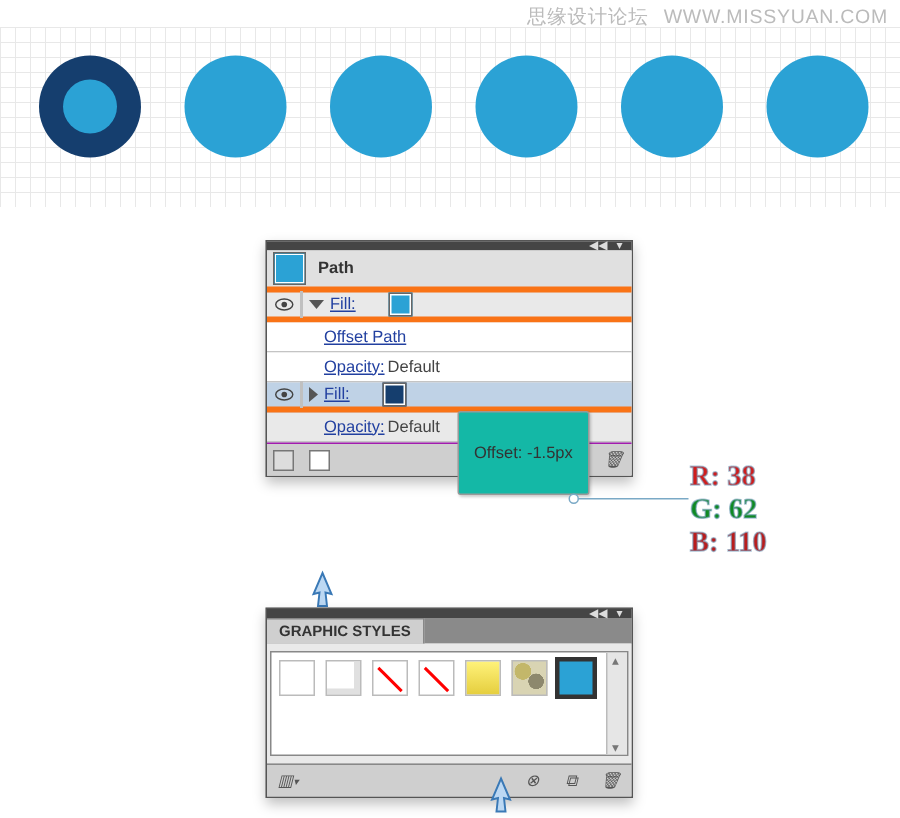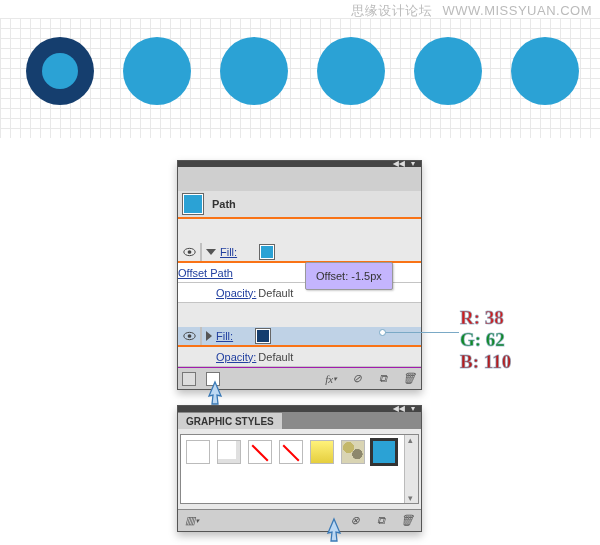--- a/index.html
+++ b/index.html
@@ -19,21 +19,21 @@
   .dot.first::after { content:""; width: 36px; height: 36px; border-radius: 50%; background: #2ba2d5; }
 
   .panel { position: absolute; background: #cfcfcf; border: 1px solid #555; box-shadow: 0 4px 8px rgba(0,0,0,.25); }
   .panel-top-stripe { height: 6px; background: #454545; display: flex; justify-content: flex-end; align-items: center; gap: 6px; padding-right: 6px; }
   .panel-top-stripe span { color: #ddd; font-size: 8px; line-height: 1; }
   .panel-tab { display: inline-block; background: #cfcfcf; padding: 3px 8px 2px; font-size: 10px; font-weight: bold; color: #333; border-top: 1px solid #888; border-right: 1px solid #888; }
   .panel-tabs { background: #8a8a8a; height: 17px; }
 
   .appearance { left: 177px; top: 160px; width: 245px; }
   .appearance .body { background: #e9e9e9; }
-  .app-row { display: flex; align-items: center; height: 20px; border-bottom: 2px solid #f97316; padding: 0 4px; gap: 4px; margin-top: 24px; }
+  .app-row { display: flex; align-items: center; height: 20px; border-bottom: 4px solid #f97316; padding: 0 4px; gap: 4px; }
   .app-row.head { height: 28px; background: #e0e0e0; }
   .sel-swatch { width: 22px; height: 22px; background: #2ba2d5; border: 1px solid #666; box-shadow: inset 0 0 0 1px #fff; }
   .path-lbl { font-weight: bold; margin-left: 4px; }
 
   .eye { width: 14px; height: 14px; display: flex; align-items: center; justify-content: center; }
   .eye svg { width: 13px; height: 10px; }
   .vbar { width: 2px; height: 18px; background: #c0c0c0; }
 
   .tri { width: 0; height: 0; border-style: solid; }
   .tri.right { border-width: 5px 0 5px 6px; border-color: transparent transparent transparent #555; }
@@ -41,29 +41,29 @@
 
   .lnk { color: #2240a0; text-decoration: underline; cursor: pointer; }
   .val { color: #444; margin-left: 2px; }
 
   .sw { width: 16px; height: 16px; border: 1px solid #666; box-shadow: inset 0 0 0 1px #fff; }
   .sw.none { background: #fff; position: relative; }
   .sw.none::after { content:""; position: absolute; left: -2px; right: -2px; top: 50%; border-top: 2px solid red; transform: rotate(45deg); }
   .sw.cyan { background: #2ba2d5; }
   .sw.navy { background: #153e6e; }
 
-  .offset-row { height: 20px; background: #fff; display: flex; align-items: center; border-bottom: 1px solid #c4c4c4; }
+  .offset-row { height: 20px; background: #fff; display: flex; align-items: center; padding-left: 38px; border-bottom: 1px solid #c4c4c4; }
   .opacity-row { height: 20px; display: flex; align-items: center; padding-left: 38px; border-bottom: 1px solid #c4c4c4; }
   .opacity-row.white { background: #fff; }
 
   .panel-footer { height: 22px; background: #cfcfcf; border-top: 1px solid #a21caf; display: flex; align-items: center; padding: 0 4px; gap: 10px; position: relative; }
   .footer-ico { width: 16px; height: 16px; display: flex; align-items: center; justify-content: center; color: #555; font-size: 11px; font-style: italic; font-family: Georgia, serif; }
   .footer-btn { width: 14px; height: 14px; border: 1px solid #777; background: #ddd; }
 
-  .tip { position: absolute; left: 305px; top: 262px; background: #c4b5fd; border: 1px solid #999; border-radius: 2px; padding: 7px 10px; font-size: 11px; box-shadow: 1px 1px 2px rgba(0,0,0,.2); }
+  .tip { position: absolute; left: 305px; top: 274px; background: #14b8a6; border: 1px solid #999; border-radius: 2px; padding: 21px 10px; font-size: 11px; box-shadow: 1px 1px 2px rgba(0,0,0,.2); }
 
   .callout-line { position: absolute; top: 332px; left: 384px; width: 75px; height: 1px; background: #7aa9c6; }
   .callout-line::before { content:""; position: absolute; left: -5px; top: -3px; width: 5px; height: 5px; border: 1px solid #7aa9c6; border-radius: 50%; background: #fff; }
   .rgb-box { position: absolute; left: 460px; top: 307px; font-size: 19px; font-weight: bold; font-family: "Comic Sans MS", cursive; }
   .rgb-box div { -webkit-text-stroke: 1px rgba(120,160,190,.6); }
   .rgb-box .r { color: #d01c1c; }
   .rgb-box .g { color: #0f8a22; }
   .rgb-box .b { color: #b91c1c; }
 
   .arrow { position: absolute; width: 18px; height: 26px; }

